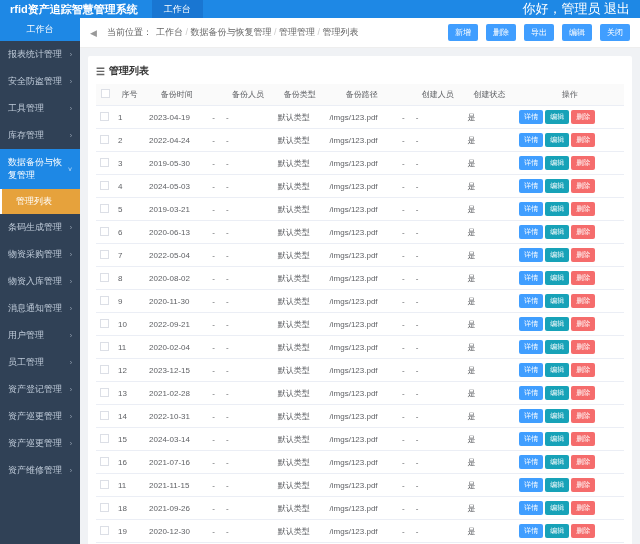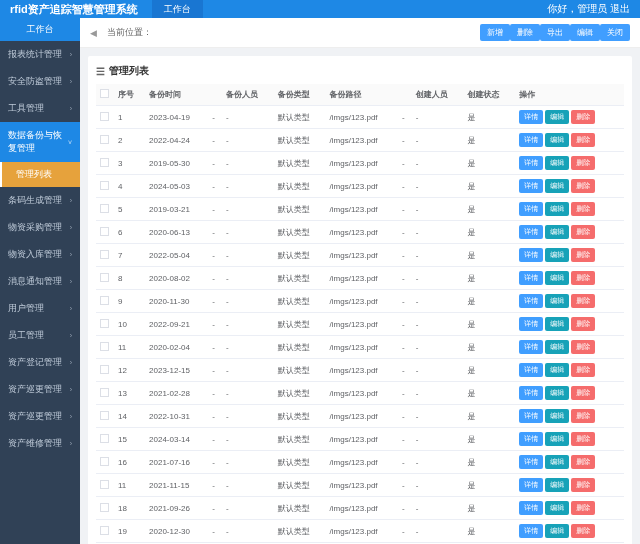--- a/index.html
+++ b/index.html
@@ -1,41 +1,41 @@
 <!DOCTYPE html>
 <html><head>
 <meta charset="utf-8">
 <style>
 *{margin:0;padding:0;box-sizing:border-box;font-family:"Microsoft YaHei",Arial,sans-serif}
 body{background:#f0f2f5;font-size:9px;color:#333}
 .header{background:#1e88e5;color:#fff;height:18px;display:flex;align-items:center;padding:0 10px;justify-content:space-between}
 .header-left{display:flex;align-items:center;gap:14px}
 .logo{font-weight:bold;font-size:11px}
 .header-tab{background:#1976d2;padding:5px 12px;font-size:9px}
-.header-right{font-size:10px}
+.header-right{font-size:13px}
 .layout{display:flex}
 .sidebar{width:80px;background:#304156;color:#bfcbd9;min-height:518px}
 .side-top{background:#1e88e5;color:#fff;text-align:center;padding:5px 0;font-size:9px}
 .side-item{display:flex;align-items:center;justify-content:space-between;padding:7px 8px;font-size:9px;cursor:pointer;border-bottom:0}
 .side-item.active{background:#1e88e5;color:#fff}
 .side-sub{background:#e6a23c;color:#fff;padding:6px 14px;font-size:9px;border-left:2px solid #fff}
 .chev{font-size:7px;opacity:.7}
 .main{flex:1;padding:0}
 .crumb-bar{background:#fff;padding:6px 10px;display:flex;align-items:center;justify-content:space-between;border-bottom:1px solid #eee}
 .crumb{font-size:9px;color:#666;display:flex;align-items:center;gap:4px}
 .crumb .sep{color:#ccc}
 .collapse-icon{color:#999;margin-right:6px;cursor:pointer}
-.actions{display:flex;gap:0}
+.actions{display:flex;gap:8px}
 .btn{padding:3px 7px;font-size:8px;border:none;border-radius:2px;color:#fff;cursor:pointer}
 .btn-blue{background:#409eff}
 .panel{background:#fff;margin:8px;padding:8px;border-radius:2px}
 .panel-title{font-size:10px;font-weight:bold;margin-bottom:6px;display:flex;align-items:center;gap:4px}
 .gear{color:#666}
 table{width:100%;border-collapse:collapse;font-size:8px}
-th{background:#fafafa;padding:5px 4px;text-align:left;font-weight:bold;color:#606266;border-bottom:1px solid #ebeef5}
+th{background:#fafafa;padding:5px 4px;text-align:center;font-weight:normal;color:#606266;border-bottom:1px solid #ebeef5}
 td{padding:4px;border-bottom:1px solid #ebeef5;color:#606266}
 .chk{width:9px;height:9px;border:1px solid #dcdfe6;display:inline-block;background:#fff}
 .row-btns{display:flex;gap:2px}
 .row-btn{padding:2px 5px;font-size:7px;border:none;border-radius:2px;color:#fff;cursor:pointer}
 .rb-blue{background:#409eff}
 .rb-cyan{background:#17a2b8}
 .rb-red{background:#f56c6c}
 </style>
 </head>
 <body>
@@ -57,20 +57,24 @@
           <span class="chev">›</span>
         </div>
         <div class="side-item">
           <span>安全防盗管理</span>
           <span class="chev">›</span>
         </div>
         <div class="side-item">
           <span>工具管理</span>
           <span class="chev">›</span>
         </div>
+        <div class="side-item">
+          <span>库存管理</span>
+          <span class="chev">›</span>
+        </div>
         <div class="side-item active">
           <span>数据备份与恢复管理</span>
           <span class="chev">˅</span>
         </div>
         <div class="side-sub">管理列表</div>
         <div class="side-item">
           <span>条码生成管理</span>
           <span class="chev">›</span>
         </div>
         <div class="side-item">
@@ -110,20 +114,21 @@
           <span class="chev">›</span>
         </div>
       </div>
   </div>
 
   <div class="main">
     <div class="crumb-bar">
       <div class="crumb">
         <span class="collapse-icon">◀</span>
         <span>当前位置：</span>
+        <span id="crumb-parts"><span>工作台</span><span class="sep"> / </span><span>数据备份与恢复管理</span><span class="sep"> / </span><span>管理管理</span><span class="sep"> / </span><span>管理列表</span></span>
       </div>
       <div class="actions" id="top-actions">
           <button class="btn btn-blue">新增</button>
           <button class="btn btn-blue">删除</button>
           <button class="btn btn-blue">导出</button>
           <button class="btn btn-blue">编辑</button>
           <button class="btn btn-blue">关闭</button>
         </div>
     </div>
 

